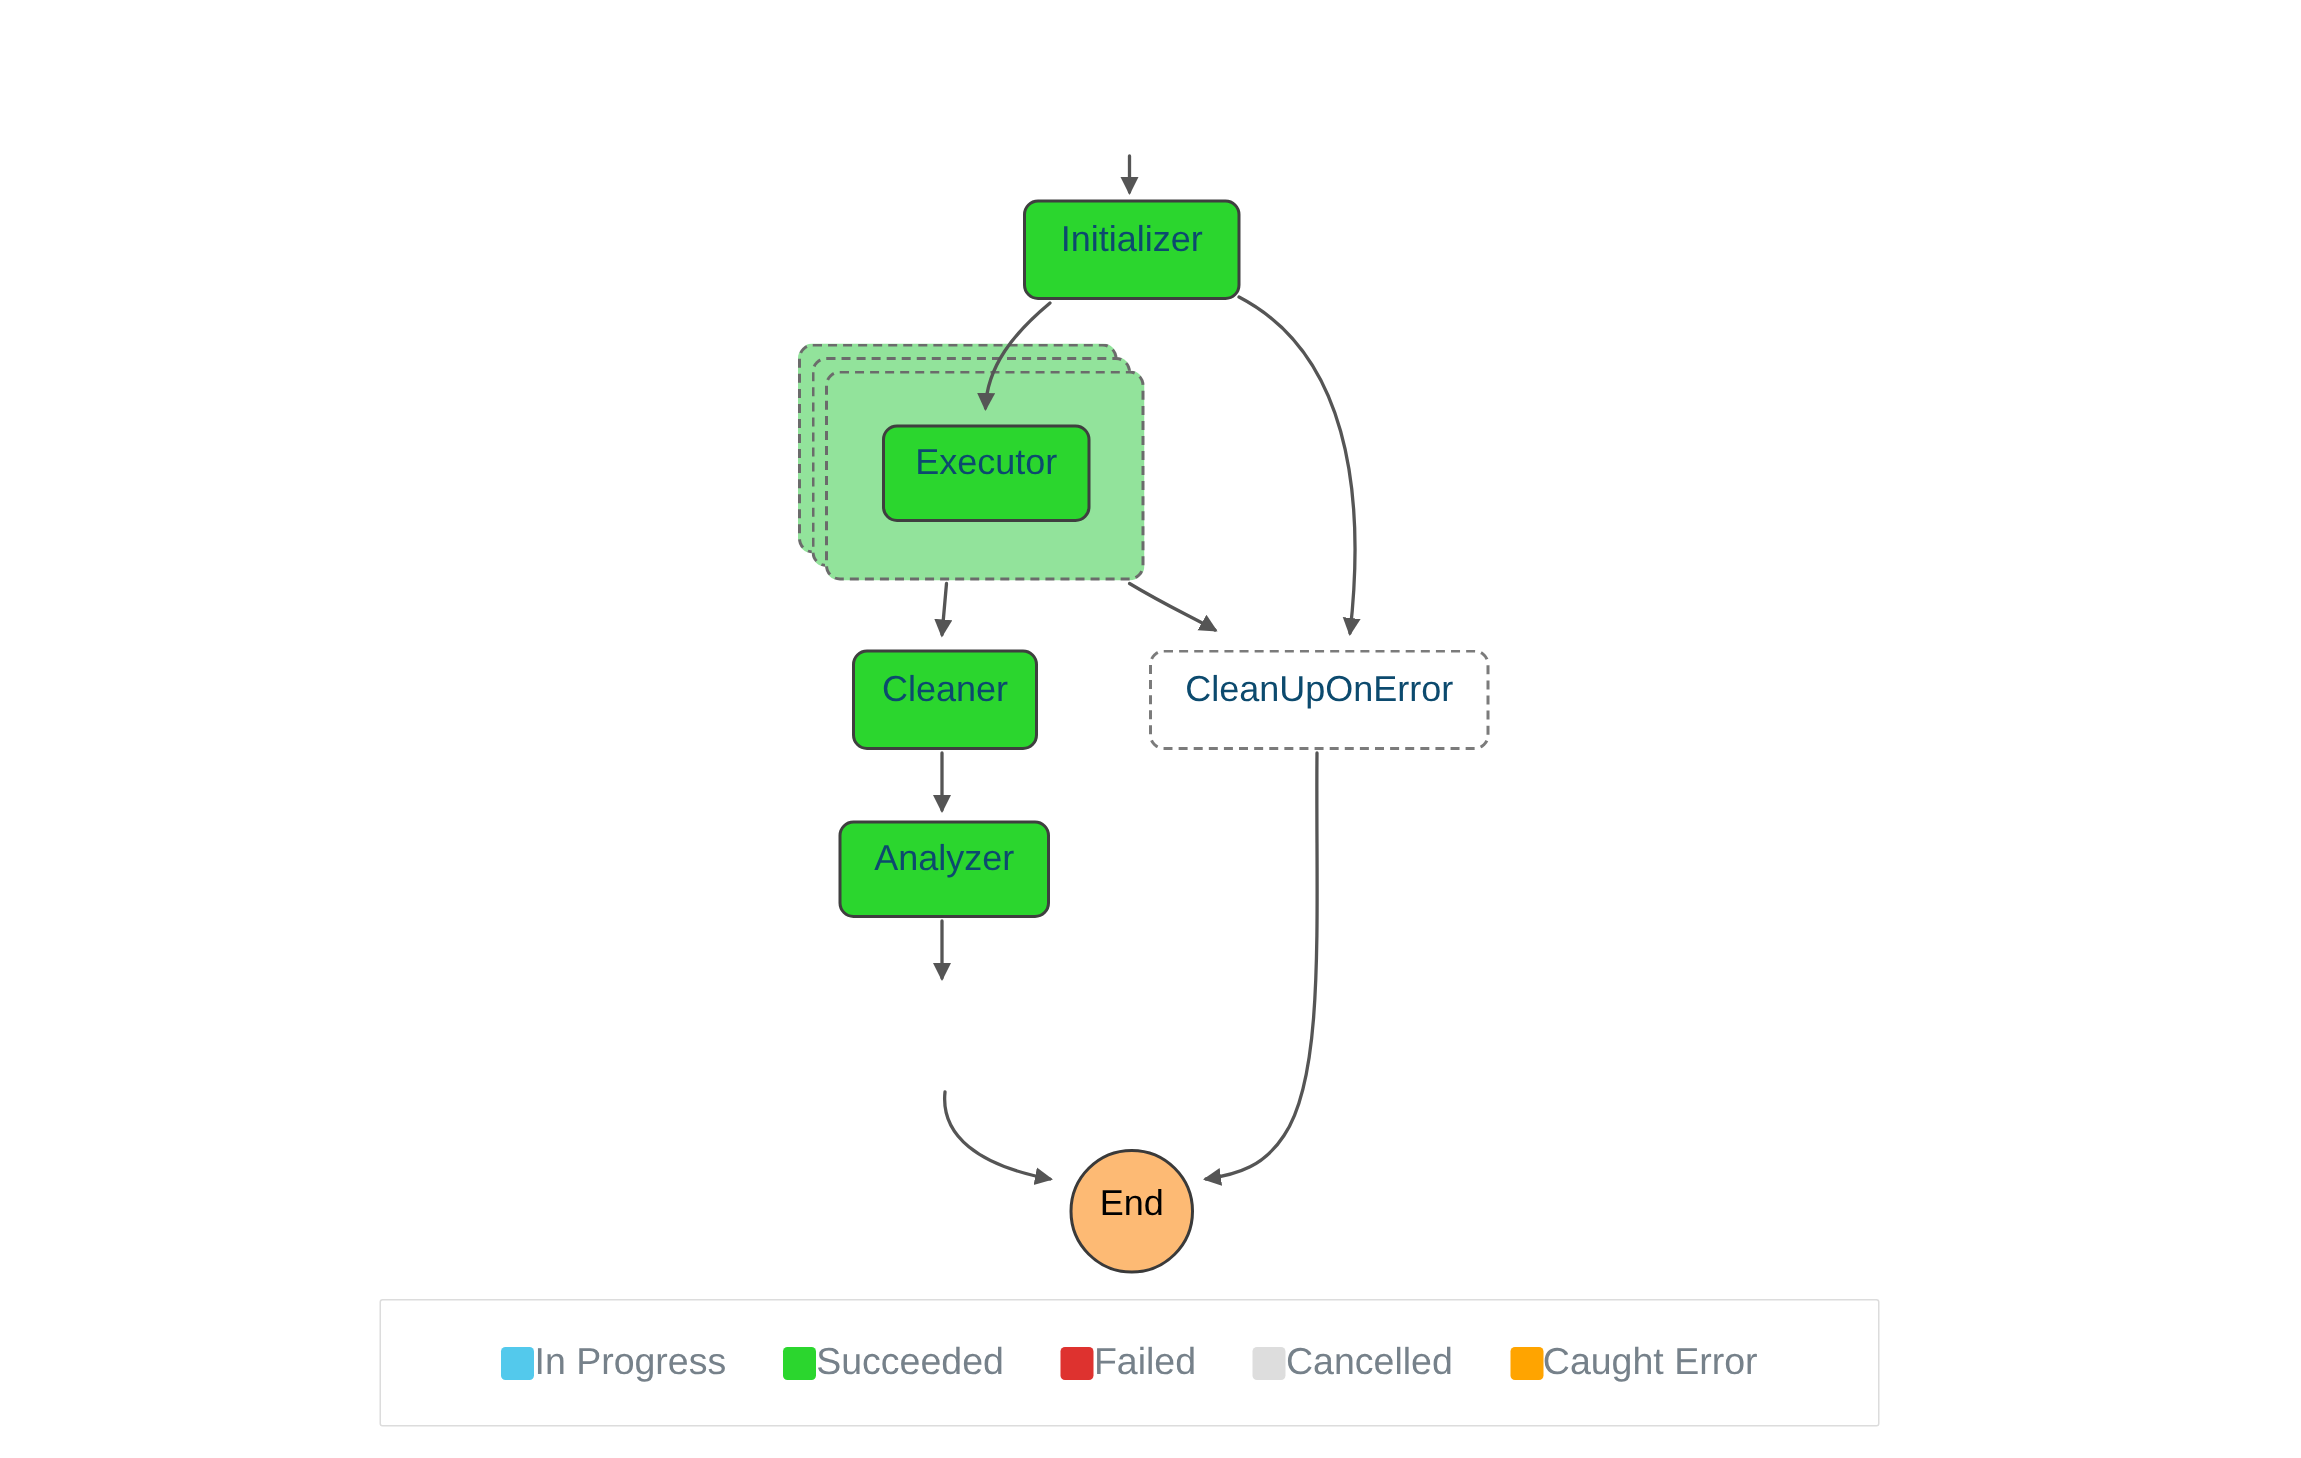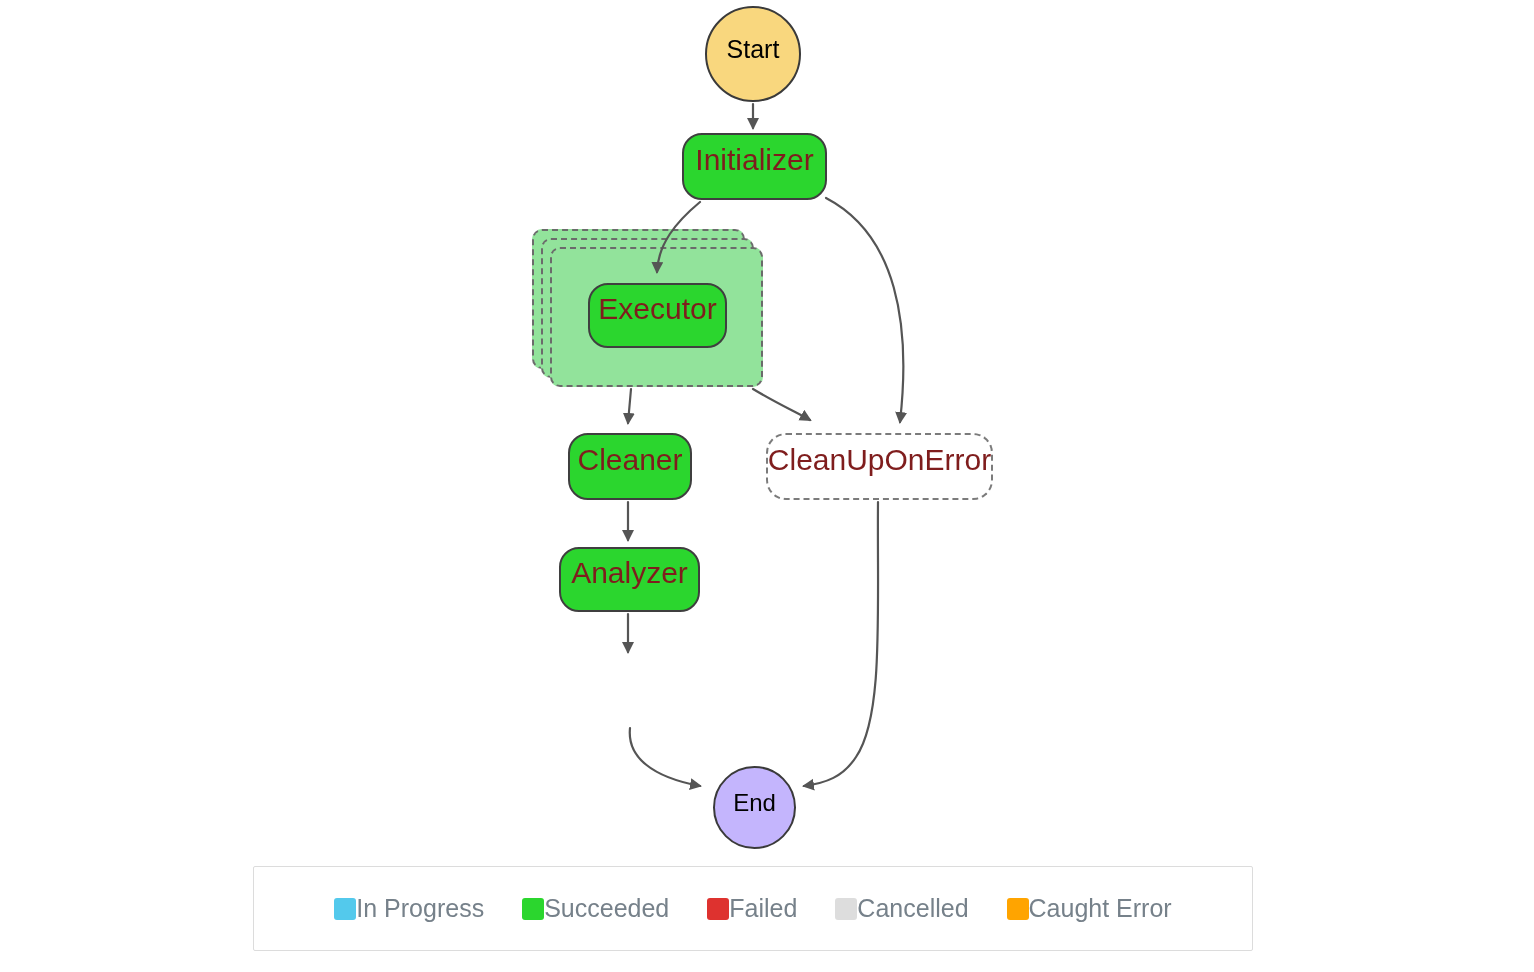--- a/index.html
+++ b/index.html
@@ -18,23 +18,23 @@
     width: 1534px; height: 972px;
     z-index: 2;
     pointer-events: none;
   }
   .node {
     position: absolute;
     display: flex;
     align-items: center;
     justify-content: center;
     padding-bottom: 14px;
-    font-size: 30px;
-    color: #7f1d1d;
-    border-radius: 20px;
+    font-size: 24px;
+    color: #0c4a6e;
+    border-radius: 10px;
     border: 2px solid #3F3F3F;
     z-index: 3;
     cursor: pointer;
   }
   .node .lbl { white-space: nowrap; }
   .circle-node {
     position: absolute;
     display: flex;
     align-items: center;
     justify-content: center;
@@ -101,23 +101,20 @@
       <path d="M826,198 C897,235 911,325 900,422" marker-end="url(#arrowhead)"></path>
       <path d="M631,389 C630,401 629,411 628,423" marker-end="url(#arrowhead)"></path>
       <path d="M753,389 C778,404 796,412 810,420" marker-end="url(#arrowhead)"></path>
       <path d="M628,502 L628,540" marker-end="url(#arrowhead)"></path>
       <path d="M628,614 L628,652" marker-end="url(#arrowhead)"></path>
       <path d="M630,728 C627,757 652,777 700,786" marker-end="url(#arrowhead)"></path>
       <path d="M878,502 C877,610 884,716 856,757 C843,777 826,783 804,786" marker-end="url(#arrowhead)"></path>
     </g>
   </svg>
 
-  <div class="circle-node" style="left: 705px; top: 6px; width: 96px; height: 96px; background: rgb(249, 215, 126);">
-    <span class="lbl">Start</span>
-  </div>
 
   <div class="node" style="left: 682px; top: 133px; width: 145px; height: 67px; background: rgb(43, 214, 46);">
     <span class="lbl">Initializer</span>
   </div>
 
   <div class="node" style="left: 568px; top: 433px; width: 124px; height: 67px; background: rgb(43, 214, 46);">
     <span class="lbl">Cleaner</span>
   </div>
 
   <div class="node" style="left: 588px; top: 283px; width: 139px; height: 65px; background: rgb(43, 214, 46);">
@@ -126,21 +123,21 @@
 
   <div class="node dashed-node" style="left: 766px; top: 433px; width: 227px; height: 67px; background: rgb(255, 255, 255);">
     <span class="lbl">CleanUpOnError</span>
   </div>
 
   <div class="node" style="left: 559px; top: 547px; width: 141px; height: 65px; background: rgb(43, 214, 46); text-align: right;">
     <span class="lbl">Analyzer</span>
   </div>
 
 
-  <div class="circle-node" style="left: 713px; top: 766px; width: 83px; height: 83px; font-size: 24px; background: #c4b5fd;">
+  <div class="circle-node" style="left: 713px; top: 766px; width: 83px; height: 83px; font-size: 24px; background: #fdba74;">
     <span class="lbl">End</span>
   </div>
 
   <div class="legend">
     <div class="legend-item">
       <span class="swatch" style="background: rgb(83, 201, 236);"></span>
       <span>In Progress</span>
     </div>
     <div class="legend-item">
       <span class="swatch" style="background: rgb(43, 214, 46);"></span>

